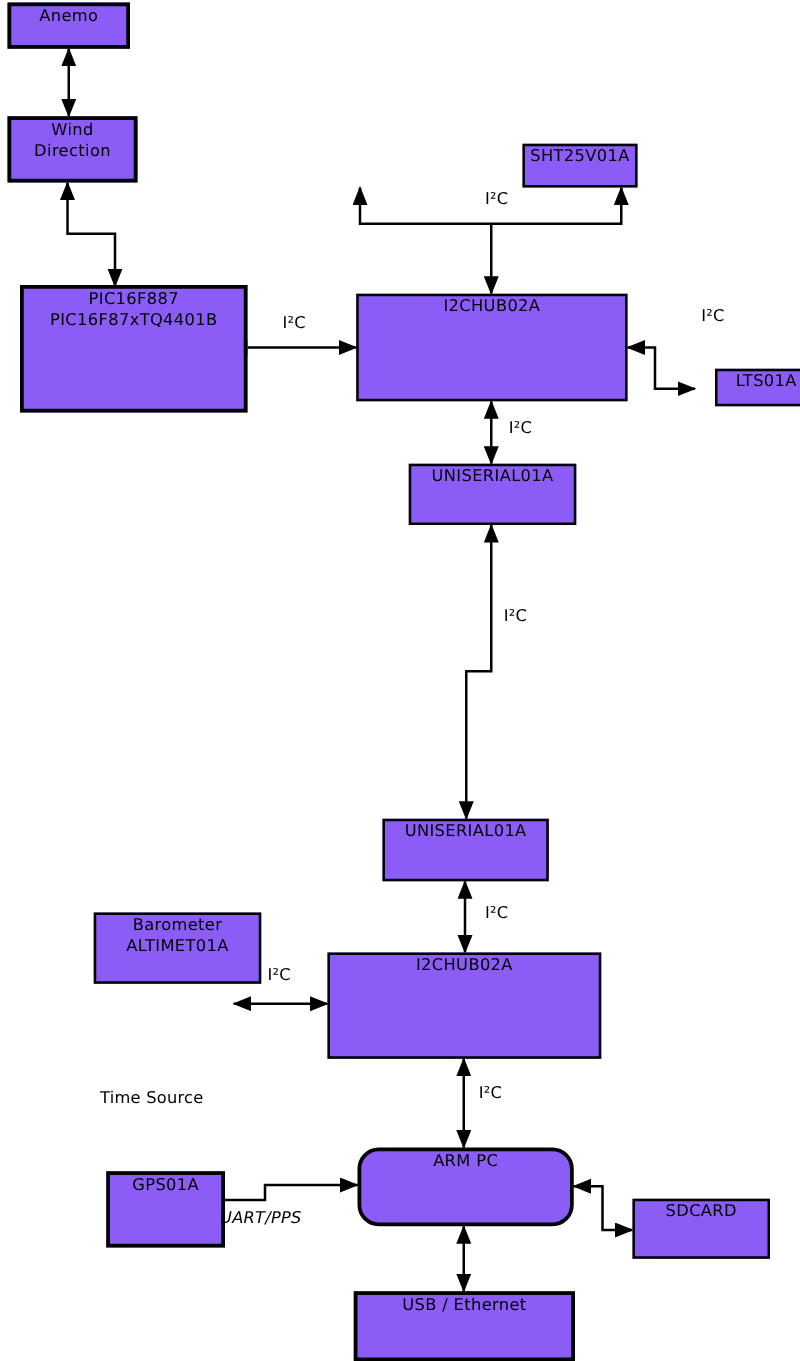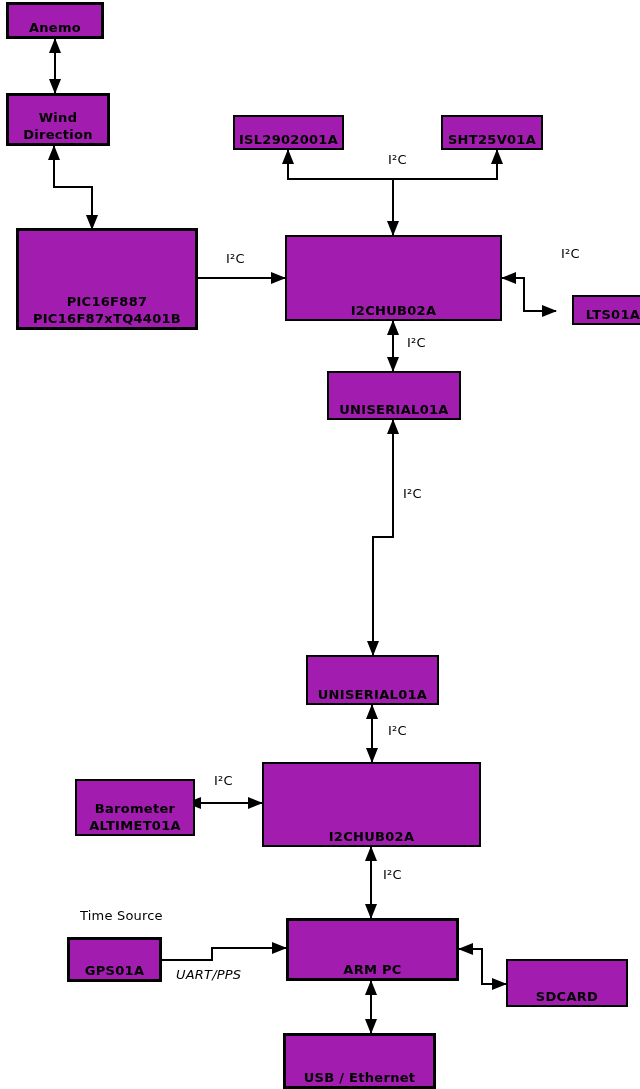--- a/index.html
+++ b/index.html
@@ -19,26 +19,25 @@
   #edges {
     position: absolute;
     left: 0;
     top: 0;
     width: 640px;
     height: 1089px;
   }
   .node {
     position: absolute;
     box-sizing: border-box;
-    background: #a21caf;
+    background: #8b5cf6;
     border: 2px solid #000000;
     display: flex;
-    align-items: flex-end;
+    align-items: flex-start;
     justify-content: center;
-    font-weight: bold;
   }
   .node.bold {
     border-width: 3px;
   }
   .box-label {
     font-size: 13px;
     line-height: 17px;
     text-align: center;
     white-space: pre-line;
     letter-spacing: 0.3px;
@@ -87,25 +86,22 @@
   <div class="node bold" style="left:6px; top:93px; width:104px; height:53px;">
     <span class="box-label">Wind
 Direction</span>
   </div>
 
   <div class="node bold" style="left:16px; top:228px; width:182px; height:102px;">
     <span class="box-label">PIC16F887
 PIC16F87xTQ4401B</span>
   </div>
 
-  <div class="node" style="left:233px; top:115px; width:111px; height:35px;">
-    <span class="box-label">ISL2902001A</span>
-  </div>
 
-  <div class="node" style="left:441px; top:115px; width:102px; height:35px;">
+  <div class="node" style="left:418px; top:115px; width:92px; height:35px;">
     <span class="box-label">SHT25V01A</span>
   </div>
 
   <div class="node" style="left:285px; top:235px; width:217px; height:86px;">
     <span class="box-label">I2CHUB02A</span>
   </div>
 
   <div class="node" style="left:556px; top:295px; width:82px; height:30px;margin-left:16px;">
     <span class="box-label">LTS01A</span>
   </div>
@@ -115,45 +111,45 @@
   </div>
 
   <div class="node" style="left:306px; top:655px; width:133px; height:50px;">
     <span class="box-label">UNISERIAL01A</span>
   </div>
 
   <div class="node" style="left:262px; top:762px; width:219px; height:85px;">
     <span class="box-label">I2CHUB02A</span>
   </div>
 
-  <div class="node" style="left:75px; top:779px; width:120px; height:57px;">
+  <div class="node" style="left:75px; top:730px; width:134px; height:57px;">
     <span class="box-label">Barometer
 ALTIMET01A</span>
   </div>
 
-  <div class="node bold" style="left:67px; top:937px; width:95px; height:45px;">
+  <div class="node bold" style="left:85px; top:937px; width:95px; height:61px;">
     <span class="box-label">GPS01A</span>
   </div>
 
-  <div class="node bold" style="left:286px; top:918px; width:173px; height:63px;">
+  <div class="node bold" style="left:286px; top:918px; width:173px; height:63px;border-radius:17px;">
     <span class="box-label">ARM PC</span>
   </div>
 
-  <div class="node" style="left:506px; top:959px; width:122px; height:48px;">
+  <div class="node" style="left:506px; top:959px; width:110px; height:48px;">
     <span class="box-label">SDCARD</span>
   </div>
 
-  <div class="node bold" style="left:283px; top:1033px; width:153px; height:56px;">
+  <div class="node bold" style="left:283px; top:1033px; width:177px; height:56px;">
     <span class="box-label">USB / Ethernet</span>
   </div>
 
   <span class="edge-label" style="left:388px; top:153px;">I²C</span>
   <span class="edge-label" style="left:226px; top:252px;">I²C</span>
   <span class="edge-label" style="left:561px; top:247px;">I²C</span>
   <span class="edge-label" style="left:407px; top:336px;">I²C</span>
   <span class="edge-label" style="left:403px; top:487px;">I²C</span>
   <span class="edge-label" style="left:388px; top:724px;">I²C</span>
   <span class="edge-label" style="left:383px; top:868px;">I²C</span>
   <span class="edge-label" style="left:214px; top:774px;">I²C</span>
-  <span class="edge-label" style="left:80px; top:909px;text-align:right;">Time Source</span>
+  <span class="edge-label" style="left:80px; top:872px;text-align:right;">Time Source</span>
   <span class="edge-label" style="left:176px; top:968px;font-style:italic;">UART/PPS</span>
 
 </div>
 
 </body></html>

